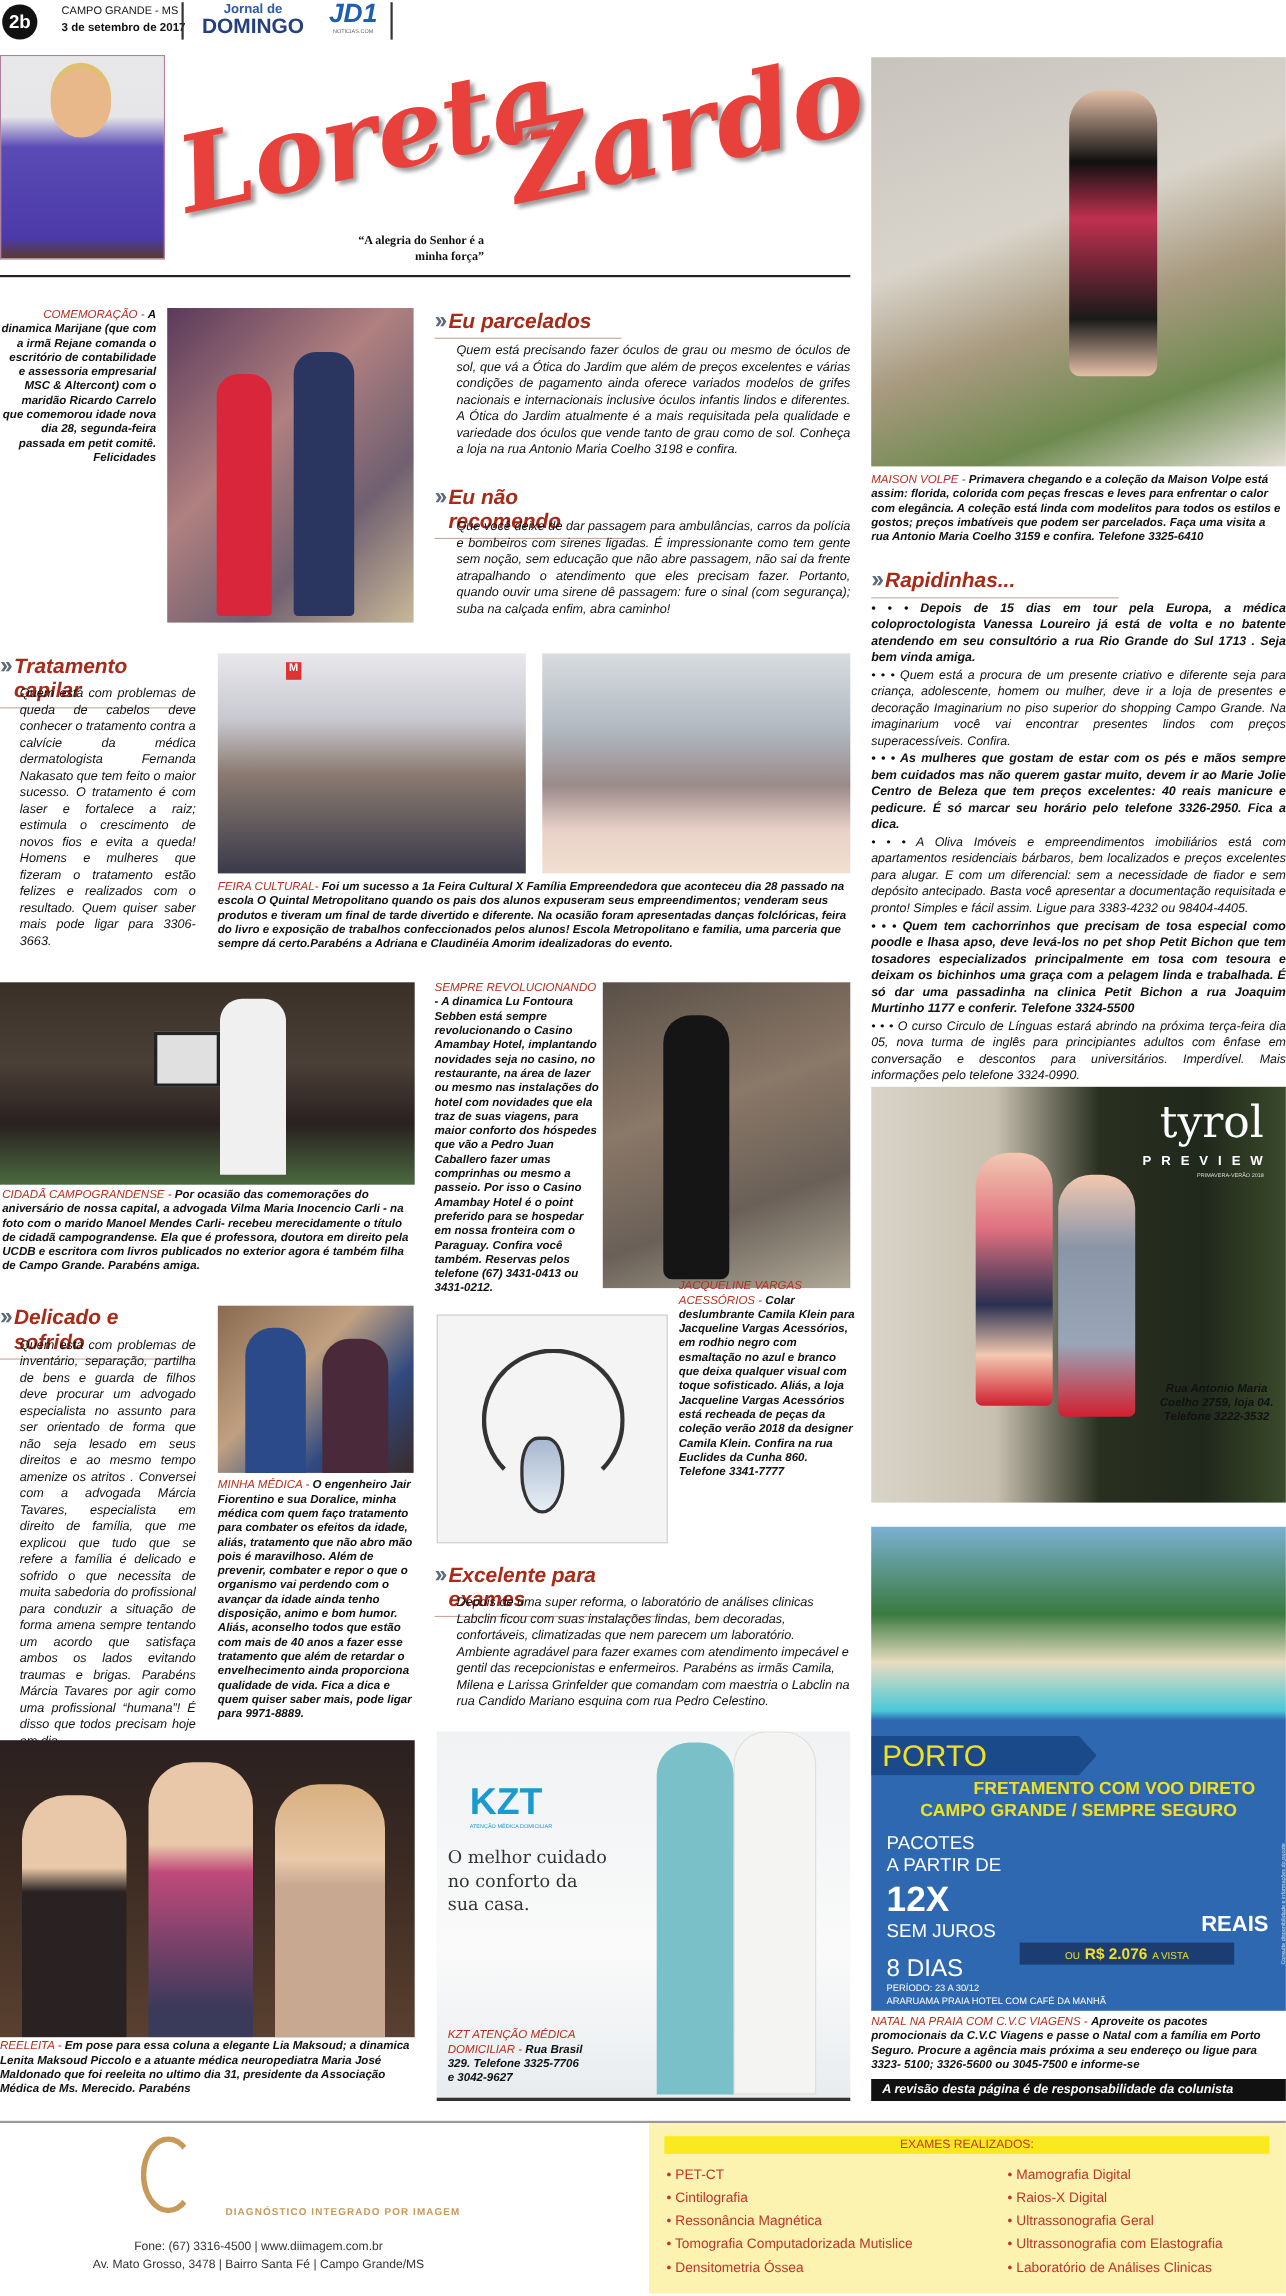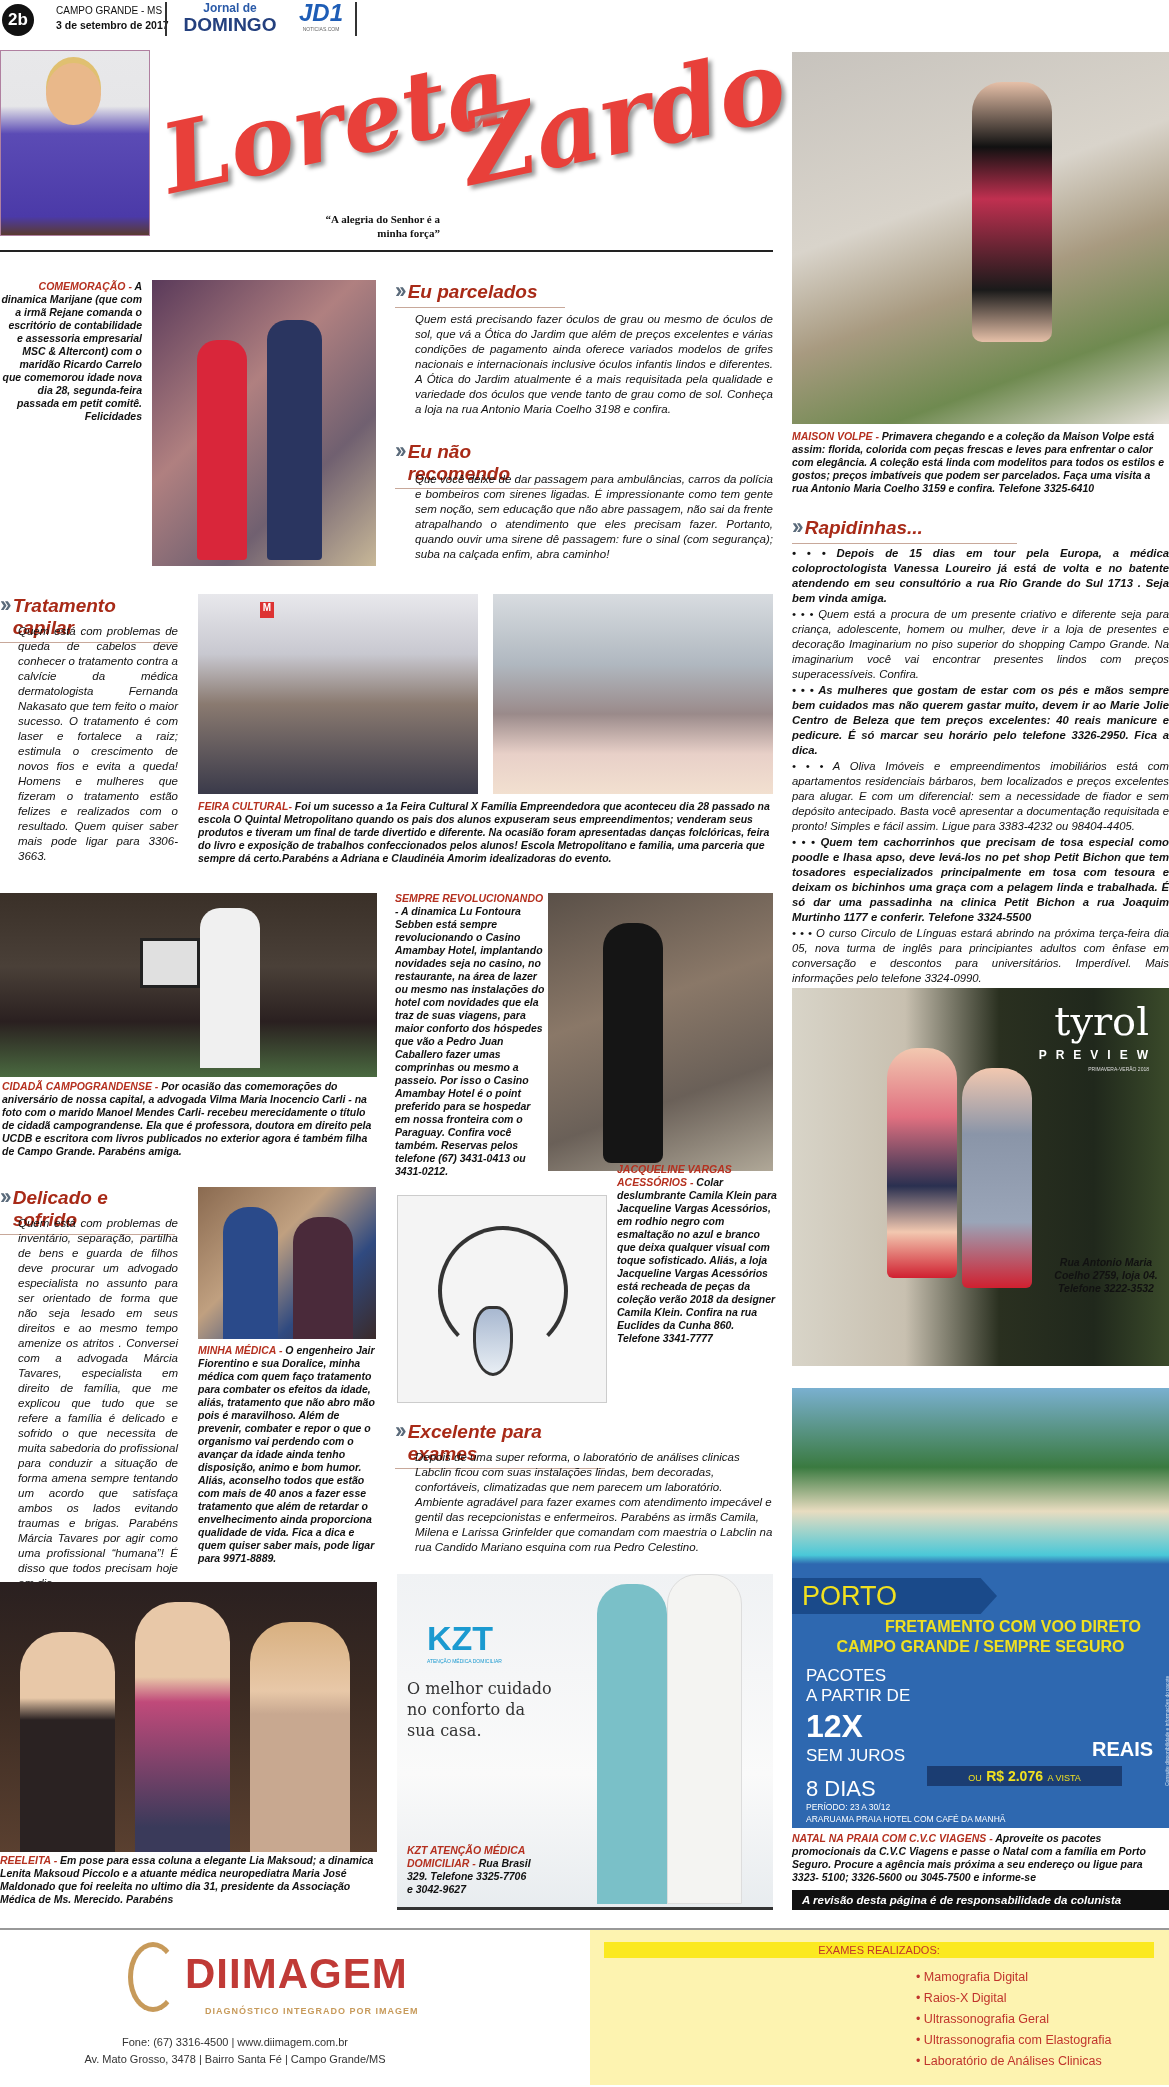--- a/index.html
+++ b/index.html
@@ -1,19 +1,19 @@
 <!DOCTYPE html>
 <html><head>
 <meta charset="utf-8">
 <style>
 *{box-sizing:border-box;margin:0;padding:0}
 body{width:1169px;height:2087px;background:#fff;font-family:"Liberation Sans",sans-serif;color:#111;position:relative;overflow:hidden}
 .abs{position:absolute}
 .photo{position:absolute;overflow:hidden}
-.kicker{color:#b5301f;font-weight:bold;font-style:italic}
+.kicker{color:#b5301f;font-weight:normal;font-style:italic}
 .cap{font-size:10.5px;line-height:13px;font-weight:bold;font-style:italic;color:#111}
 .body{font-size:11.5px;line-height:15px;font-style:italic;text-align:justify;color:#111}
 .sechead{position:absolute;display:flex;align-items:baseline;border-bottom:1px solid #c8a89a;padding-bottom:3px}
 .sechead .chev{color:#5a6a7a;font-size:22px;font-weight:bold;margin-right:4px;letter-spacing:-3px}
 .sechead .title{color:#a82a17;font-size:19px;font-weight:bold;font-style:italic}
 .rap p{margin-bottom:1px}
 .rap .b{font-weight:bold}
 </style>
 </head>
 <body>
@@ -200,27 +200,33 @@
     <div>sua casa.</div>
   </div>
   <div class="abs cap" style="left:10px;top:270px;width:125px;text-align:left">
     <span class="kicker">KZT ATENÇÃO MÉDICA DOMICILIAR - </span><span>Rua Brasil 329. Telefone 3325-7706 e 3042-9627</span>
   </div>
 </div>
 
 <div class="abs" style="left:0;top:1928px;width:1169px;height:2px;background:#999"></div>
 <div class="abs" style="left:0;top:1930px;width:590px;height:155px;background:#fff">
   <div class="abs" style="left:128px;top:12px;width:50px;height:70px;border:5px solid #c79a5a;border-radius:50%;border-right-color:transparent"></div>
-  <div class="abs" style="left:185px;top:20px;color:#c03a36;font-size:42px;font-weight:bold;letter-spacing:1px">DIIMAGEM</div>
   <div class="abs" style="left:205px;top:76px;color:#c79a5a;font-size:9px;font-weight:bold;letter-spacing:1px">DIAGNÓSTICO INTEGRADO POR IMAGEM</div>
   <div class="abs" style="left:0;top:106px;width:470px;text-align:center;font-size:11px;color:#333">Fone: (67) 3316-4500 | www.diimagem.com.br</div>
   <div class="abs" style="left:0;top:123px;width:470px;text-align:center;font-size:11px;color:#333">Av. Mato Grosso, 3478 | Bairro Santa Fé | Campo Grande/MS</div>
 </div>
 <div class="abs" style="left:590px;top:1930px;width:579px;height:155px;background:#fdf3b0">
   <div class="abs" style="left:14px;top:12px;width:550px;height:16px;background:#fbe920;color:#c0342c;font-size:11px;text-align:center;line-height:16px">EXAMES REALIZADOS:</div>
+  <div class="abs" style="left:16px;top:37px;font-size:12.5px;color:#c0342c;line-height:21px">
+    <div>• <span>PET-CT</span></div>
+    <div>• <span>Cintilografia</span></div>
+    <div>• <span>Ressonância Magnética</span></div>
+    <div>• <span>Tomografia Computadorizada Mutislice</span></div>
+    <div>• <span>Densitometria Óssea</span></div>
+  </div>
   <div class="abs" style="left:326px;top:37px;font-size:12.5px;color:#c0342c;line-height:21px">
     <div>• <span>Mamografia Digital</span></div>
     <div>• <span>Raios-X Digital</span></div>
     <div>• <span>Ultrassonografia Geral</span></div>
     <div>• <span>Ultrassonografia com Elastografia</span></div>
     <div>• <span>Laboratório de Análises Clinicas</span></div>
   </div>
 </div>
 
 </body></html>

